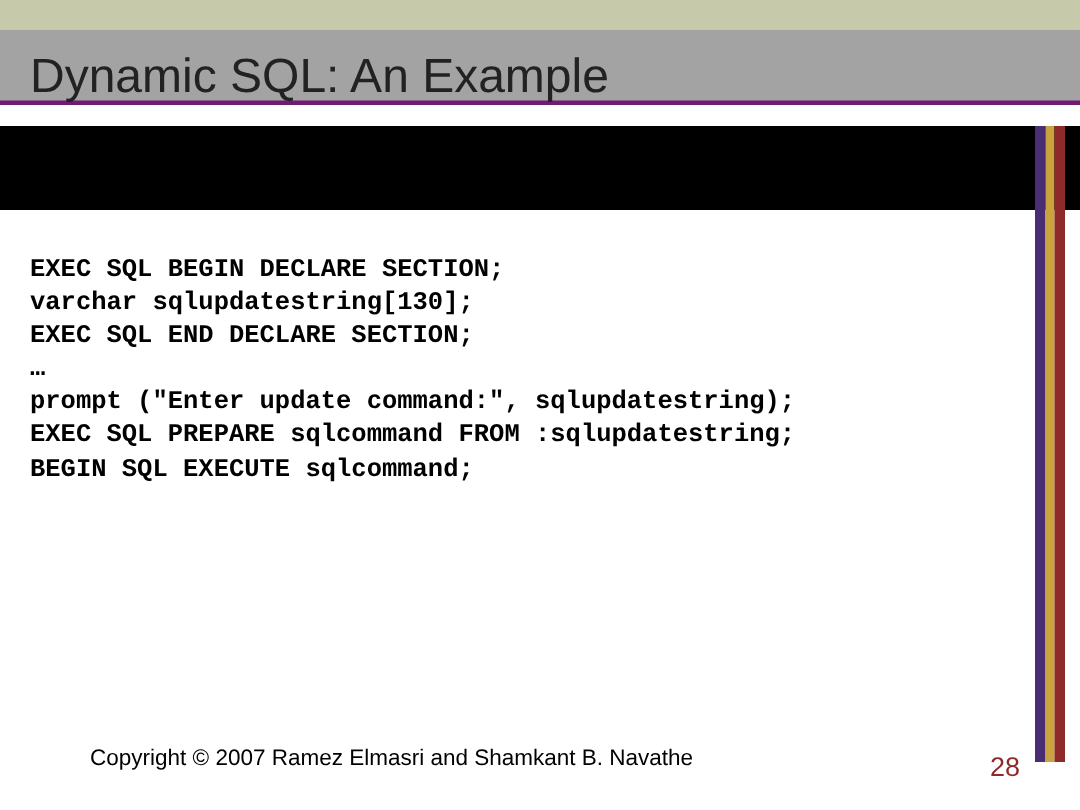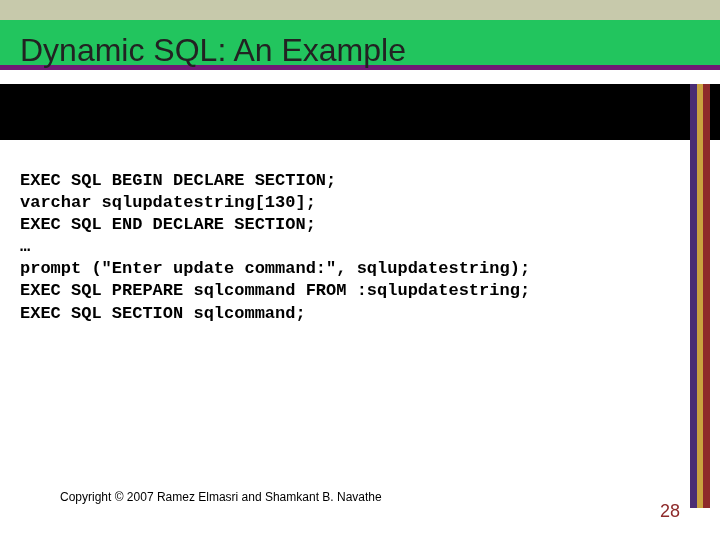--- a/index.html
+++ b/index.html
@@ -19,22 +19,22 @@
     width: 720px;
     height: 20px;
     background: #c7c9ab;
   }
   .title-band {
     position: absolute;
     top: 20px;
     left: 0;
     width: 720px;
     height: 50px;
-    background: #22c55e;
-    border-bottom: 5px solid #701a75;
+    background: #a3a3a3;
+    border-bottom: 3px solid #701a75;
     box-sizing: border-box;
   }
   .title-text {
     position: absolute;
     left: 20px;
     top: 12px;
     font-size: 32px;
     color: #222;
     font-weight: 400;
   }
@@ -68,23 +68,23 @@
     right: 40px;
     font-family: "Courier New", Courier, monospace;
     font-size: 17px;
     font-weight: bold;
     color: #000;
     line-height: 1.3;
     white-space: pre;
   }
   .footer {
     position: absolute;
-    bottom: 36px;
+    bottom: 26px;
     left: 60px;
-    font-size: 12px;
+    font-size: 15px;
     color: #000;
   }
   .page-num {
     position: absolute;
     bottom: 18px;
     right: 40px;
     font-size: 18px;
     font-weight: normal;
     color: #8e2a2a;
   }
@@ -105,17 +105,17 @@
   <div class="bar gold"></div>
   <div class="bar red"></div>
 </div>
 
 <div class="code-block"><span>EXEC SQL BEGIN DECLARE SECTION;</span>
 <span>varchar sqlupdatestring[130];</span>
 <span>EXEC SQL END DECLARE SECTION;</span>
 <span>…</span>
 <span>prompt ("Enter update command:", sqlupdatestring);</span>
 <span>EXEC SQL PREPARE sqlcommand FROM :sqlupdatestring;</span>
-<span>EXEC SQL SECTION sqlcommand;</span></div>
+<span>BEGIN SQL EXECUTE sqlcommand;</span></div>
 
 <div class="footer">Copyright © 2007 Ramez Elmasri and Shamkant B. Navathe</div>
 
 <div class="page-num">28</div>
 
 </body></html>

